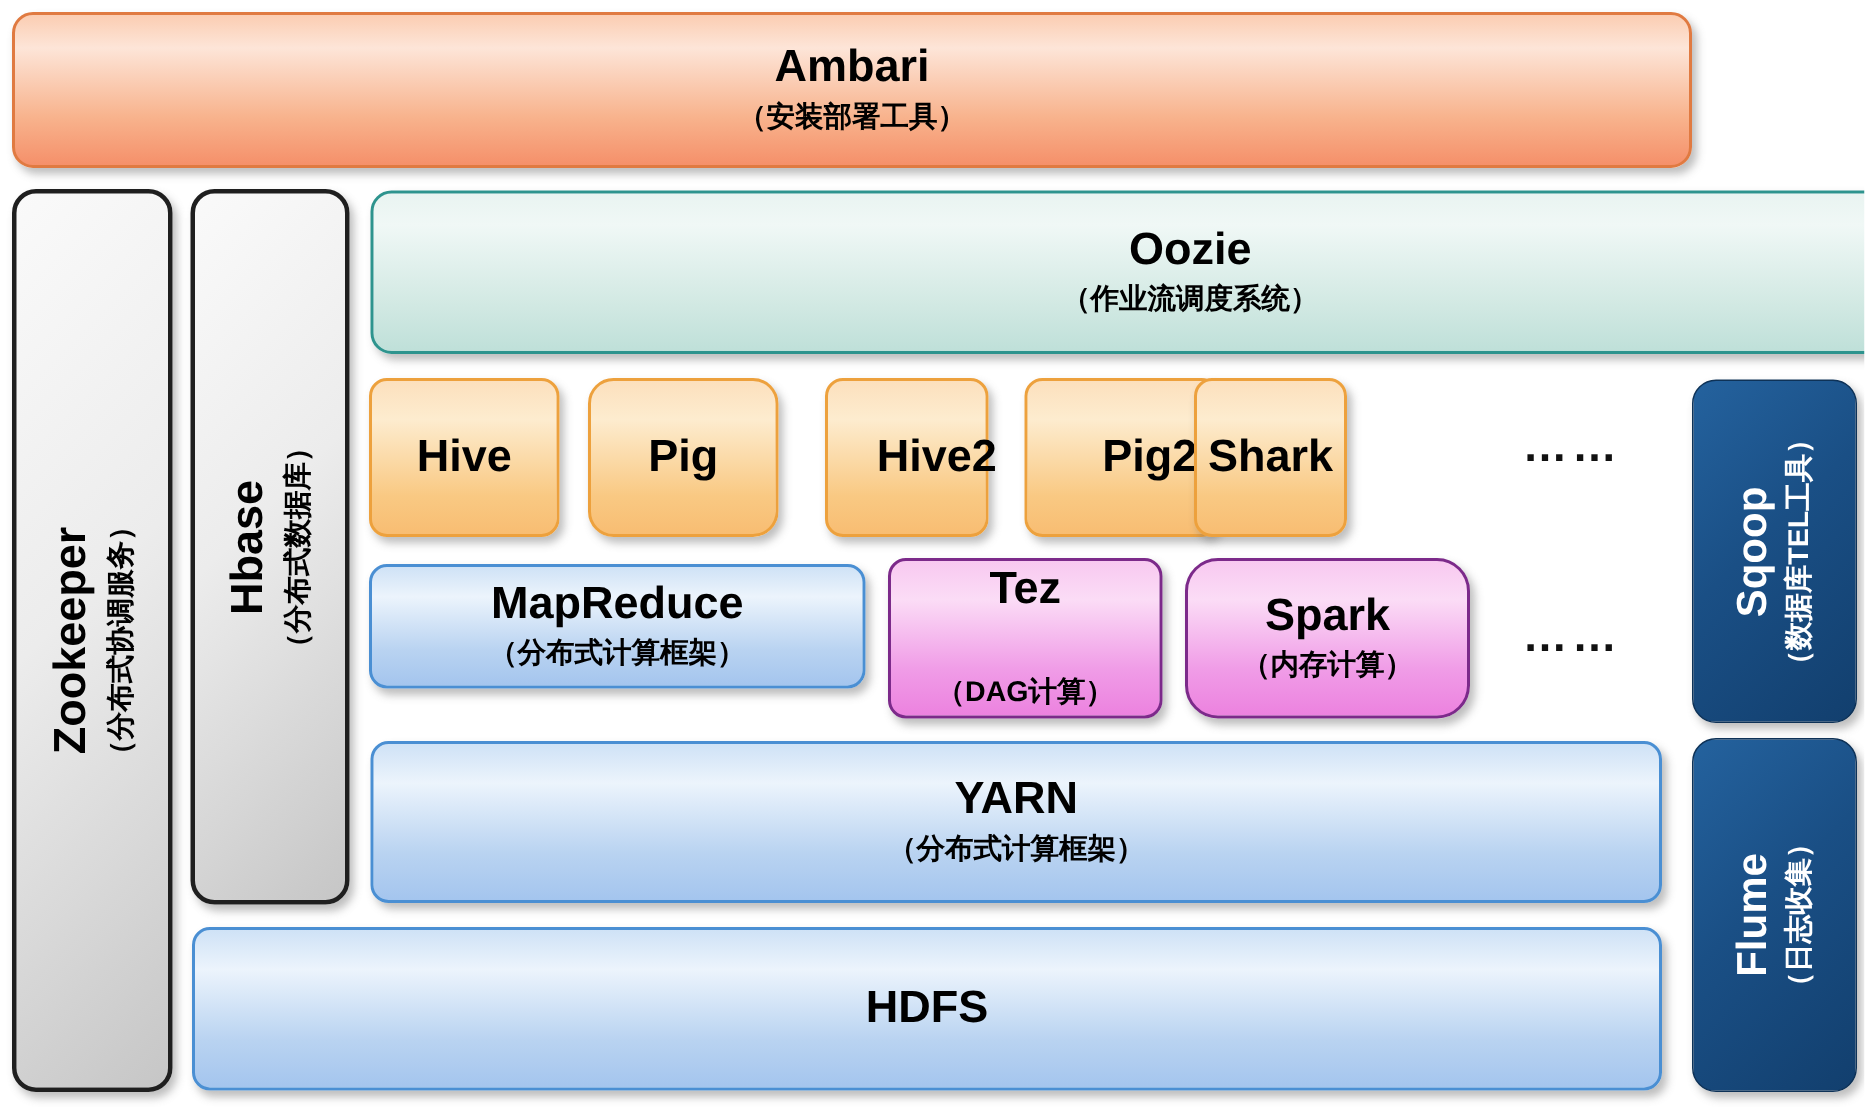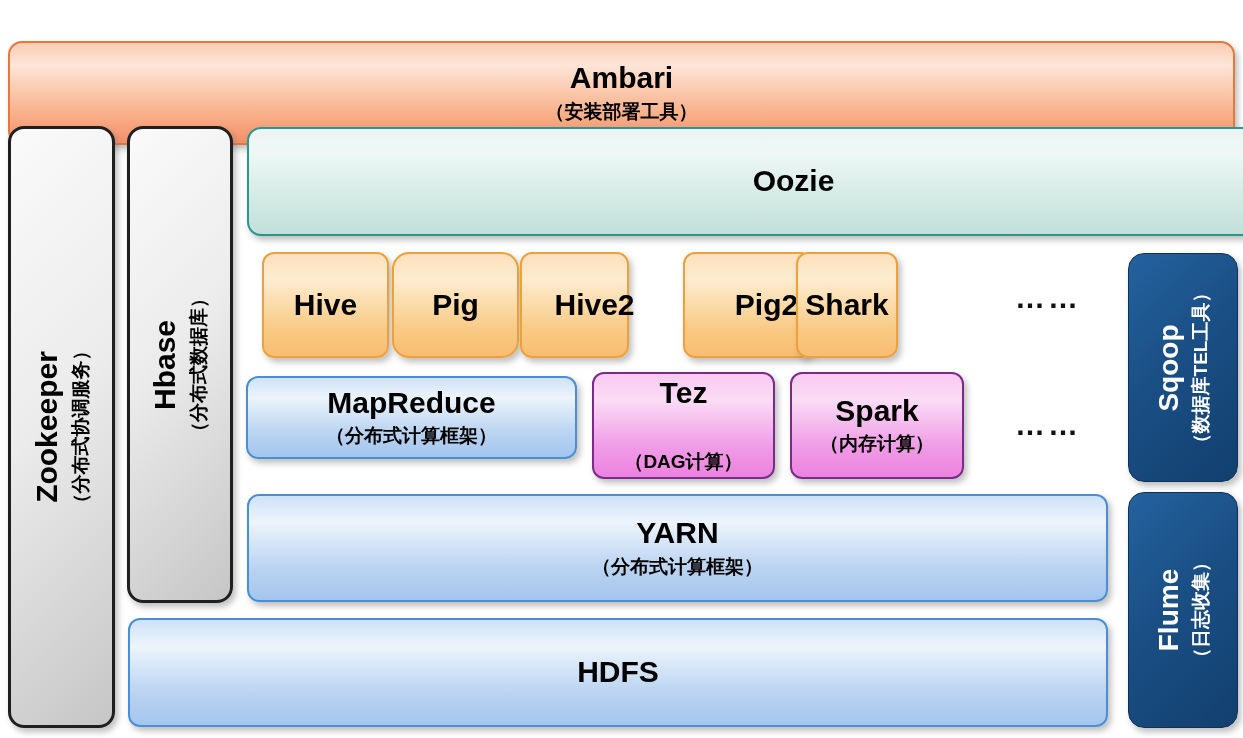--- a/index.html
+++ b/index.html
@@ -12,24 +12,23 @@
     position:absolute;box-sizing:border-box;
     display:flex;flex-direction:column;justify-content:center;align-items:center;
     text-align:center;font-weight:bold;color:var(--text);
     box-shadow:3px 4px 6px rgba(110,110,110,.45);
   }
   .name{font-size:30px;line-height:1.15;}
   .sub{font-size:19px;line-height:1.35;margin-top:3px;}
 
   
   .ambari{
-    left:8px;top:8px;width:1227px;height:104px;border-radius:14px;
+    left:8px;top:8px;width:1120px;height:104px;border-radius:14px;
     border:2px solid var(--ambari-border);
     background:linear-gradient(180deg,var(--ambari-top) 0%,#fde5d8 22%,#f8b38d 68%,var(--ambari-bottom) 100%);
-    margin-top:33px;
   }
 
   
   .vpill{border-radius:16px;}
   .gray{
     border:3px solid var(--gray-border);
     background:linear-gradient(135deg,var(--gray-top) 0%,#ececec 45%,var(--gray-bottom) 100%);
   }
   .zookeeper{left:8px;top:126px;width:107px;height:602px;}
   .hbase{left:127px;top:126px;width:106px;height:477px;}
@@ -45,42 +44,42 @@
     border:2px solid var(--oozie-border);
     background:linear-gradient(180deg,var(--oozie-top) 0%,#f0f8f6 20%,#d2e9e3 70%,var(--oozie-bottom) 100%);
   }
 
   
   .orange{
     top:252px;height:106px;border-radius:12px;
     border:2px solid var(--orange-border);
     background:linear-gradient(180deg,var(--orange-top) 0%,#fdeccf 25%,#f9c983 75%,var(--orange-bottom) 100%);
   }
-  .hive{left:246px;width:127px;margin-left:16px;}
+  .hive{left:246px;width:127px;}
   .pig{left:392px;width:127px;border-radius:17px;}
-  .hive2{left:520px;width:109px;padding-left:40px;}
+  .hive2{left:550px;width:109px;padding-left:40px;}
   .pig2{left:683px;width:130px;padding-left:37px;}
   .shark{left:796px;width:102px;}
 
   
   .blue{
     border:2px solid var(--blue-border);border-radius:12px;
     background:linear-gradient(180deg,var(--blue-top) 0%,#ecf4fc 25%,#b9d3f1 70%,var(--blue-bottom) 100%);
   }
   .mapreduce{left:246px;top:376px;width:331px;height:83px;}
   .yarn{left:247px;top:494px;width:861px;height:108px;}
   .hdfs{left:128px;top:618px;width:980px;height:109px;}
 
   
   .pinkbox{
     border:2px solid var(--pink-border);border-radius:12px;
     background:linear-gradient(180deg,var(--pink-top) 0%,#fbdcf6 25%,#f09ce7 70%,var(--pink-bottom) 100%);
   }
   .tez{left:592px;top:372px;width:183px;height:107px;gap:36px;}
-  .spark{left:790px;top:372px;width:174px;height:107px;}
+  .spark{left:790px;top:372px;width:190px;height:107px;border-radius:22px;}
 
   
   .navy{
     border:1px solid #0e3257;border-radius:16px;color:var(--navy-text);
     background:linear-gradient(135deg,var(--navy-top) 0%,#1a4f85 45%,var(--navy-bottom) 100%);
   }
   .navy .name{font-size:28px;}
   .navy .sub{font-size:19px;}
   .sqoop{left:1128px;top:253px;width:110px;height:229px;}
   .flume{left:1128px;top:492px;width:110px;height:236px;}
@@ -112,20 +111,21 @@
 
   <div class="box vpill gray hbase">
     <div class="vwrap">
       <div class="name">Hbase</div>
       <div class="sub">（分布式数据库）</div>
     </div>
   </div>
 
   <div class="box oozie">
     <div class="name">Oozie</div>
+    <div class="sub">（作业流调度系统）</div>
   </div>
 
   <div class="box orange hive">
     <div class="name">Hive</div>
   </div>
   <div class="box orange pig">
     <div class="name">Pig</div>
   </div>
   <div class="box orange hive2">
     <div class="name">Hive2</div>

